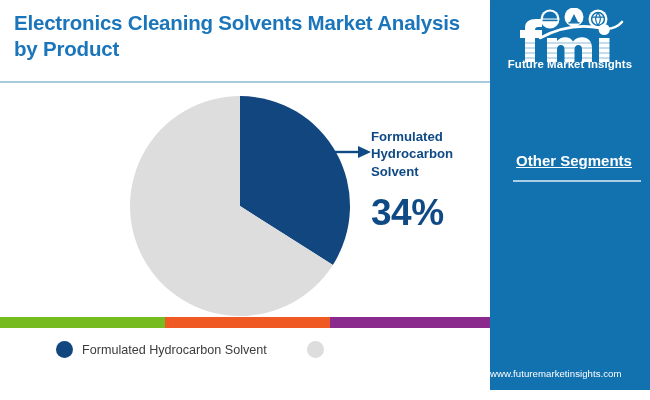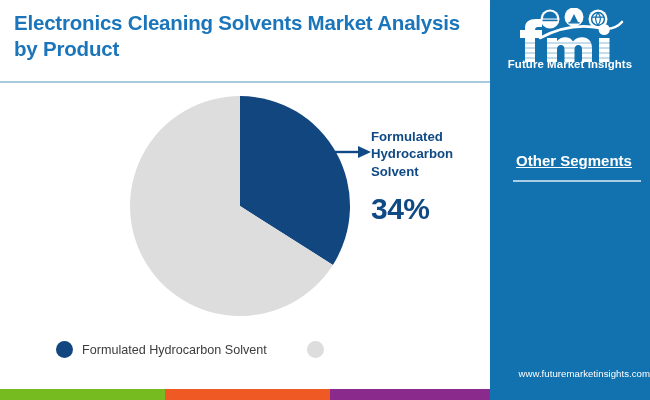--- a/index.html
+++ b/index.html
@@ -4,21 +4,21 @@
 <style>
   * { box-sizing: border-box; margin: 0; padding: 0; }
   html, body {
     width: 650px; height: 400px;
     background: #ffffff;
     font-family: "Liberation Sans", sans-serif;
     overflow: hidden;
   }
   #root {
     position: relative;
-    width: 650px; height: 400px;
+    width: 650px; height: 328px;
     background: #ffffff;
   }
 
   
   #chart-title {
     position: absolute;
     left: 14px; top: 10px;
     width: 470px;
     font-size: 20.5px;
     font-weight: bold;
@@ -56,21 +56,21 @@
     left: 371px; top: 128px;
     width: 112px;
     font-size: 13.2px;
     font-weight: bold;
     line-height: 1.32;
     color: #104a85;
   }
   #callout-value {
     position: absolute;
     left: 371px; top: 192px;
-    font-size: 30px;
+    font-size: 37px;
     font-weight: bold;
     color: #104a85;
     letter-spacing: -0.5px;
   }
 
   
   #legend {
     position: absolute;
     left: 56px; top: 341px;
     display: flex;
@@ -154,21 +154,21 @@
     position: absolute;
     left: 513px; top: 180px;
     width: 128px; height: 2px;
     background: #a9cfe6;
   }
 
   #site-url {
     position: absolute;
     left: 0; top: 368px;
     width: 160px;
-    text-align: right;
+    text-align: left;
     font-size: 9.6px;
     color: #ffffff;
     letter-spacing: 0.05px;
   }
 
   
   #bottom-bar {
     position: absolute;
     left: 0; bottom: 0;
     width: 650px; height: 11px;

